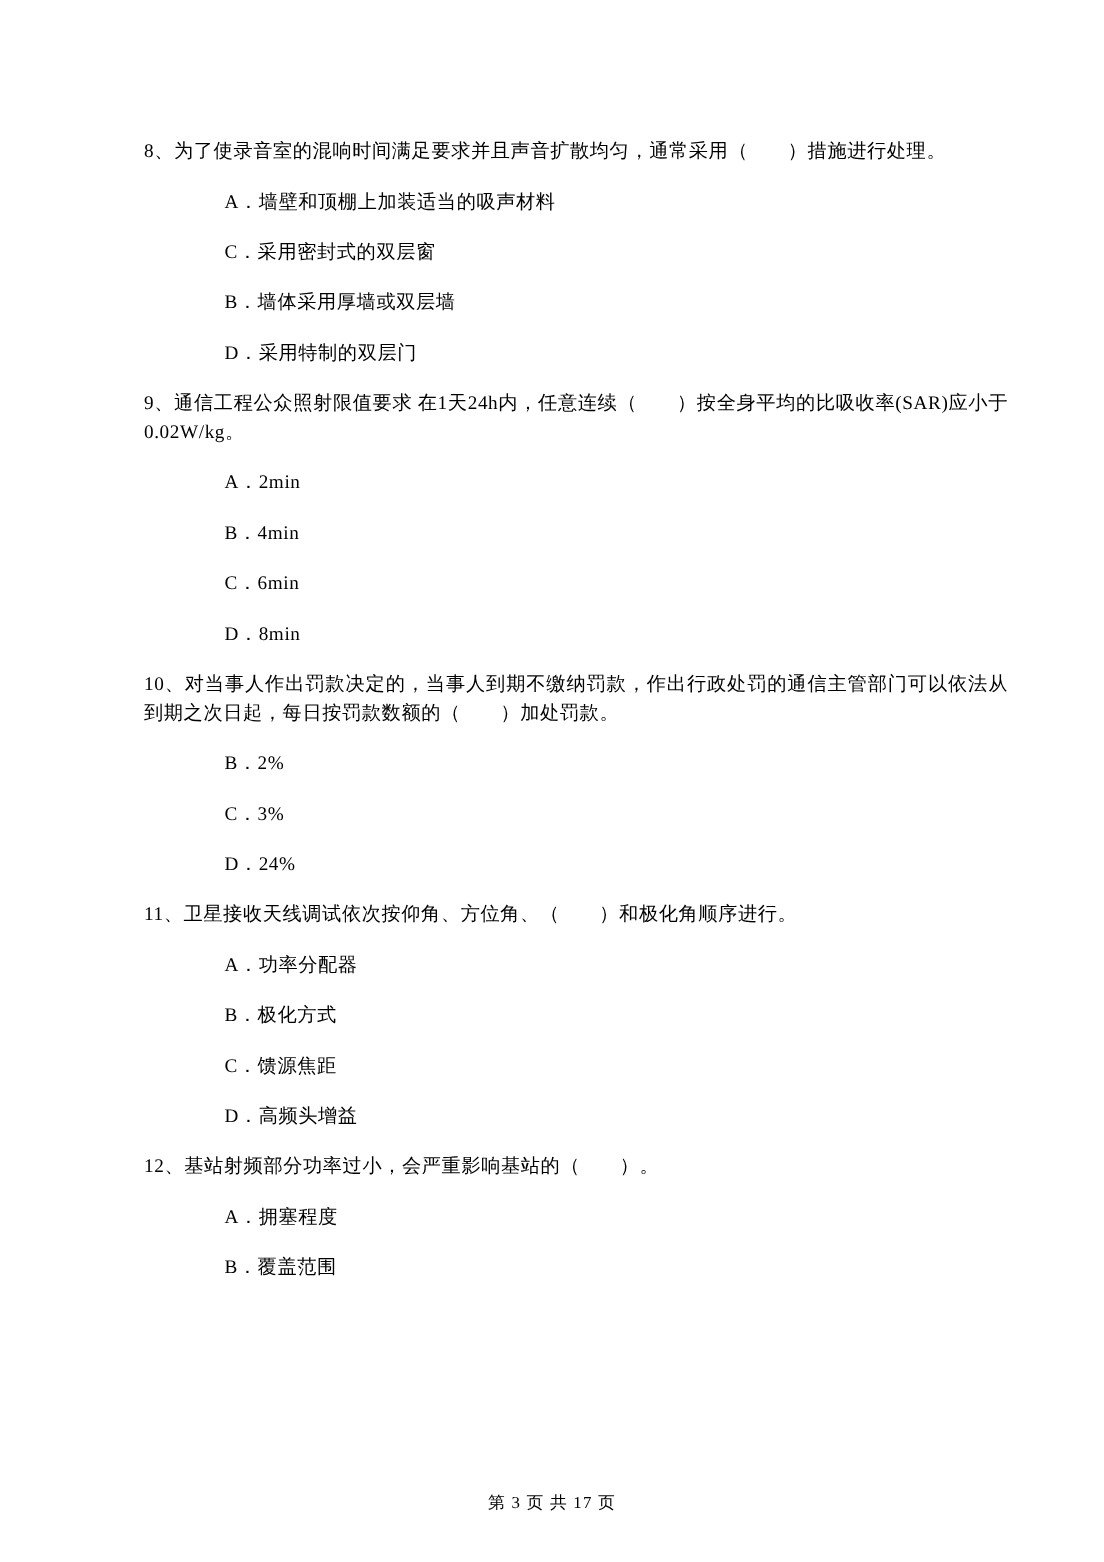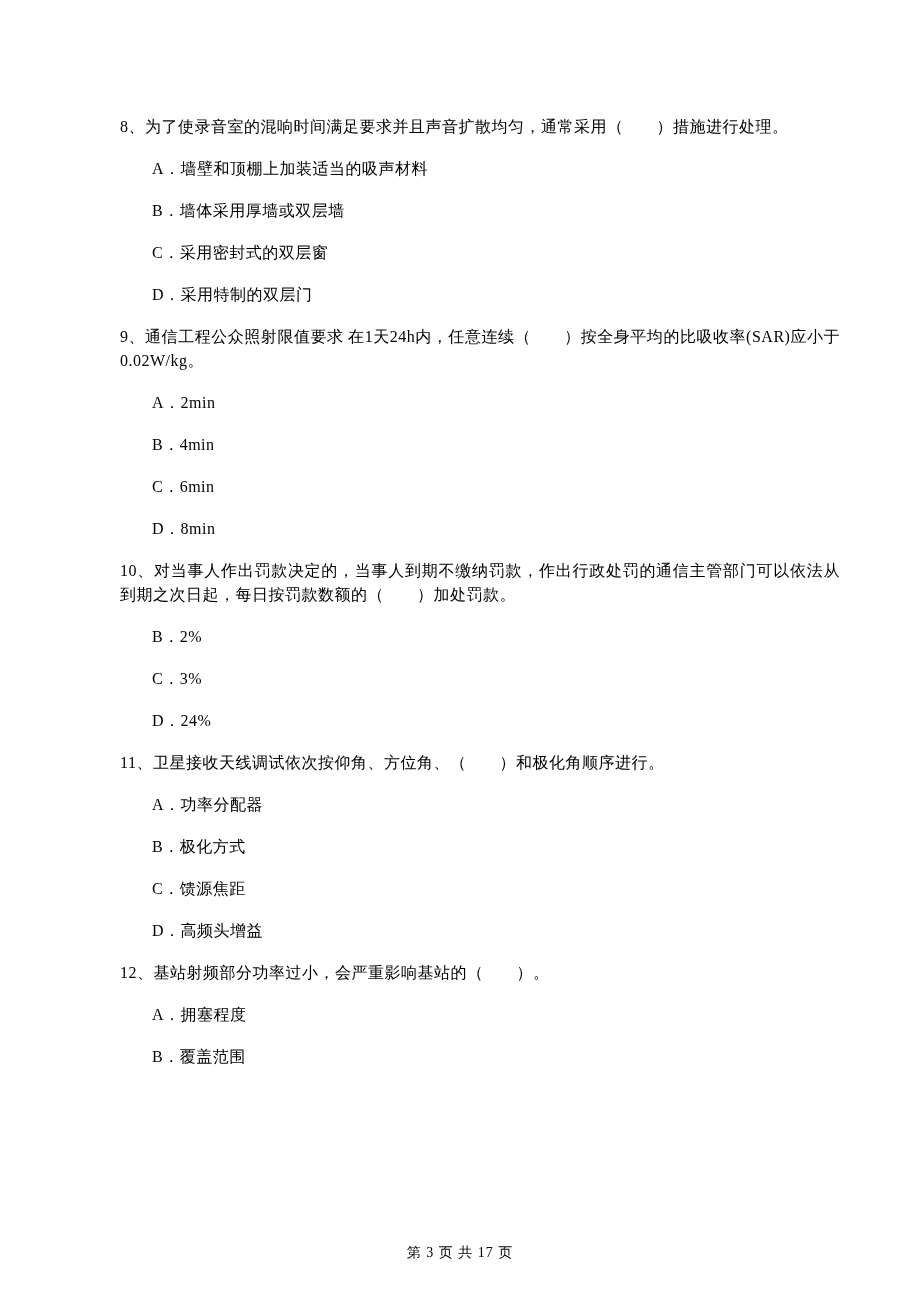--- a/index.html
+++ b/index.html
@@ -17,43 +17,43 @@
   .page {
     padding: 115px 80px 40px 120px;
     line-height: 1.5;
   }
   .question {
     margin-bottom: 18px;
     text-align: justify;
     letter-spacing: 0.5px;
   }
   .option {
-    margin-left: 32px;
+    margin-left: 67px;
     margin-bottom: 18px;
     letter-spacing: 0.5px;
   }
   .footer {
     position: absolute;
     bottom: 40px;
     left: 0;
     right: 0;
     text-align: center;
     font-size: 14px;
     letter-spacing: 1px;
   }
 </style>
 </head>
 <body>
 
 <div class="page">
 
   <div class="question">8、为了使录音室的混响时间满足要求并且声音扩散均匀，通常采用（　　）措施进行处理。</div>
   <div class="option">A．墙壁和顶棚上加装适当的吸声材料</div>
+  <div class="option">C．采用密封式的双层窗</div>
   <div class="option">B．墙体采用厚墙或双层墙</div>
-  <div class="option">C．采用密封式的双层窗</div>
   <div class="option">D．采用特制的双层门</div>
 
   <div class="question">9、通信工程公众照射限值要求 在1天24h内，任意连续（　　）按全身平均的比吸收率(SAR)应小于0.02W/kg。</div>
   <div class="option">A．2min</div>
   <div class="option">B．4min</div>
   <div class="option">C．6min</div>
   <div class="option">D．8min</div>
 
   <div class="question">10、对当事人作出罚款决定的，当事人到期不缴纳罚款，作出行政处罚的通信主管部门可以依法从到期之次日起，每日按罚款数额的（　　）加处罚款。</div>
   <div class="option">B．2%</div>

